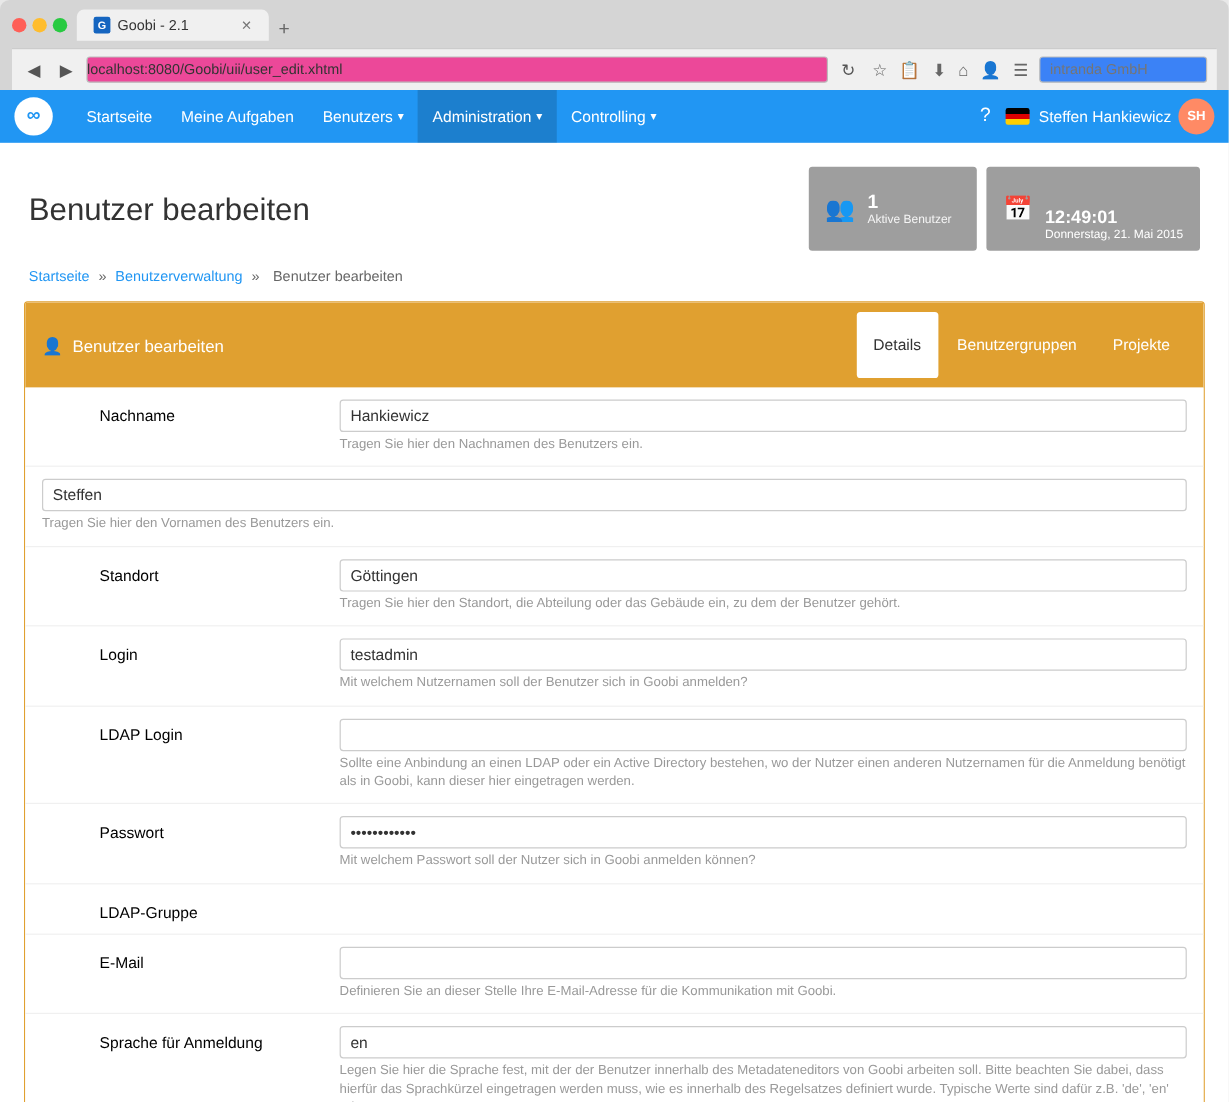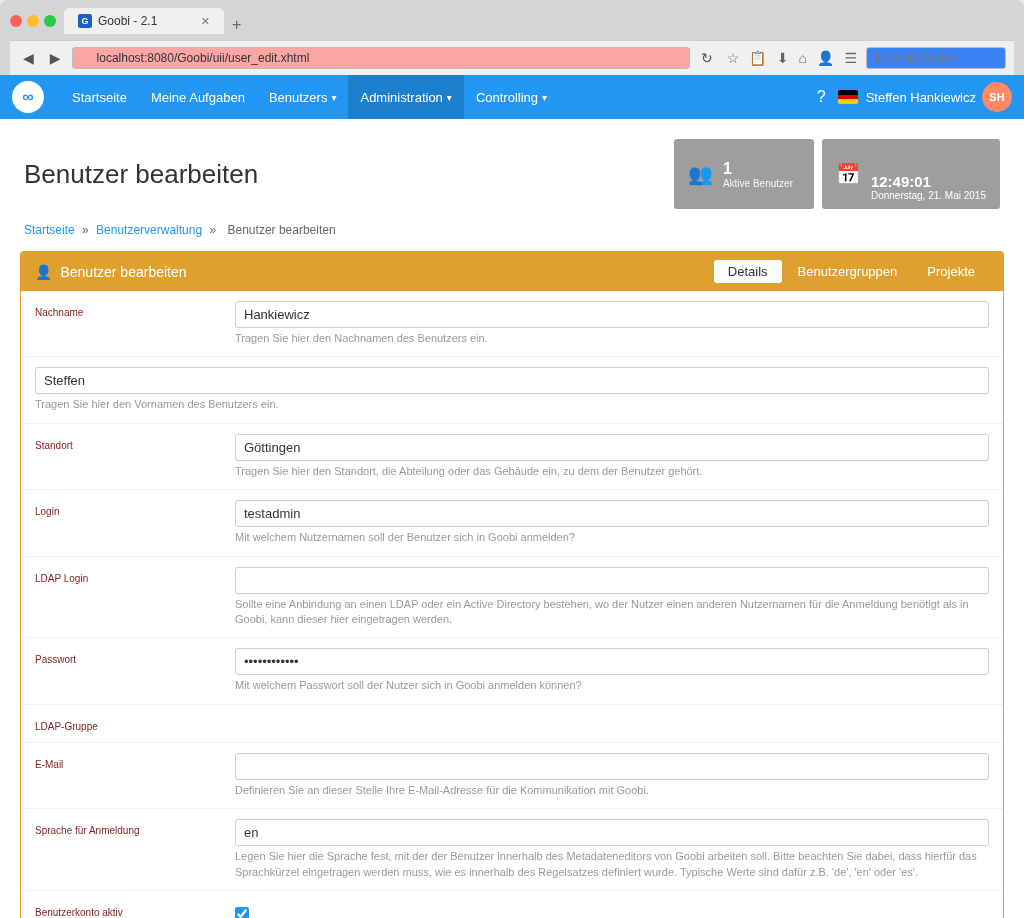--- a/index.html
+++ b/index.html
@@ -9,21 +9,21 @@
     .browser-chrome { background: #d5d5d5; border-radius: 8px 8px 0 0; padding: 8px 10px 0; }
     .browser-tabs { display: flex; align-items: flex-end; gap: 2px; margin-bottom: 0; }
     .browser-tab { background: #c0c0c0; border-radius: 6px 6px 0 0; padding: 6px 14px; font-size: 12px; color: #555; display: flex; align-items: center; gap: 6px; min-width: 160px; }
     .browser-tab.active { background: #f0f0f0; color: #333; }
     .tab-favicon { width: 14px; height: 14px; background: #1565c0; border-radius: 2px; display: inline-flex; align-items: center; justify-content: center; }
     .tab-close { margin-left: auto; cursor: pointer; color: #777; font-size: 11px; }
     .tab-new { background: none; border: none; font-size: 16px; color: #666; cursor: pointer; padding: 0 6px; }
 
     .browser-toolbar { background: #f0f0f0; padding: 6px 8px; display: flex; align-items: center; gap: 6px; border-top: 1px solid #ccc; }
     .browser-nav-btn { background: none; border: none; font-size: 14px; color: #555; cursor: pointer; padding: 3px 5px; border-radius: 3px; }
-    .browser-url-bar { flex: 1; background: #fca5a5; border: 1px solid #bbb; border-radius: 3px; padding: 3px 24px; font-size: 12px; color: #333; }
+    .browser-url-bar { flex: 1; background: #ec4899; border: 1px solid #bbb; border-radius: 3px; padding: 3px 0; font-size: 12px; color: #333; }
     .browser-search-bar { background: #3b82f6; border: 1px solid #bbb; border-radius: 3px; padding: 3px 8px; font-size: 12px; color: #333; width: 140px; }
     .traffic-lights { display: flex; gap: 5px; margin-right: 8px; }
     .traffic-light { width: 12px; height: 12px; border-radius: 50%; }
     .tl-red { background: #ff5f57; }
     .tl-yellow { background: #ffbd2e; }
     .tl-green { background: #28ca41; }
     .browser-action-btns { display: flex; gap: 4px; color: #666; font-size: 14px; }
     .browser-action-btns span { cursor: pointer; padding: 0 3px; }
 
     
@@ -58,27 +58,27 @@
     
     .breadcrumb { padding: 4px 24px 10px; font-size: 12px; color: #666; }
     .breadcrumb a { color: #2196f3; text-decoration: none; cursor: pointer; }
     .breadcrumb span { margin: 0 4px; }
 
     
     .main-card { margin: 4px 20px 20px; border: 1px solid #e0a030; border-radius: 3px; overflow: hidden; }
     .card-header { background: #e0a030; color: white; padding: 8px 14px; display: flex; align-items: center; justify-content: space-between; }
     .card-header-title { display: flex; align-items: center; gap: 8px; font-size: 14px; }
     .card-header-tabs { display: flex; gap: 2px; }
-    .card-tab { padding: 4px 14px; border-radius: 3px; font-size: 13px; cursor: pointer; color: white; }
+    .card-tab { padding: 20px 14px; border-radius: 3px; font-size: 13px; cursor: pointer; color: white; }
     .card-tab.active { background: white; color: #333; }
 
     
     .form-body { background: white; padding: 0; }
     .form-row { display: flex; align-items: flex-start; border-bottom: 1px solid #f0f0f0; padding: 10px 14px; }
-    .form-label { width: 200px; flex-shrink: 0; font-size: 10px; color: #7f1d1d; padding-top: 6px; }
+    .form-label { width: 200px; flex-shrink: 0; font-size: 13px; color: #000000; padding-top: 6px; margin-left: 48px; }
     .form-field { flex: 1; }
     .form-input { width: 100%; border: 1px solid #ccc; border-radius: 3px; padding: 5px 8px; font-size: 13px; color: #333; background: white; }
     .form-hint { font-size: 11px; color: #999; margin-top: 3px; line-height: 1.4; }
     .form-select { width: 100%; border: 1px solid #ccc; border-radius: 3px; padding: 5px 8px; font-size: 13px; color: #333; background: white; appearance: auto; }
     .form-checkbox { width: 14px; height: 14px; accent-color: #2196f3; margin-top: 6px; }
   </style>
 </head>
 <body>
 
 <div class="browser-chrome">

